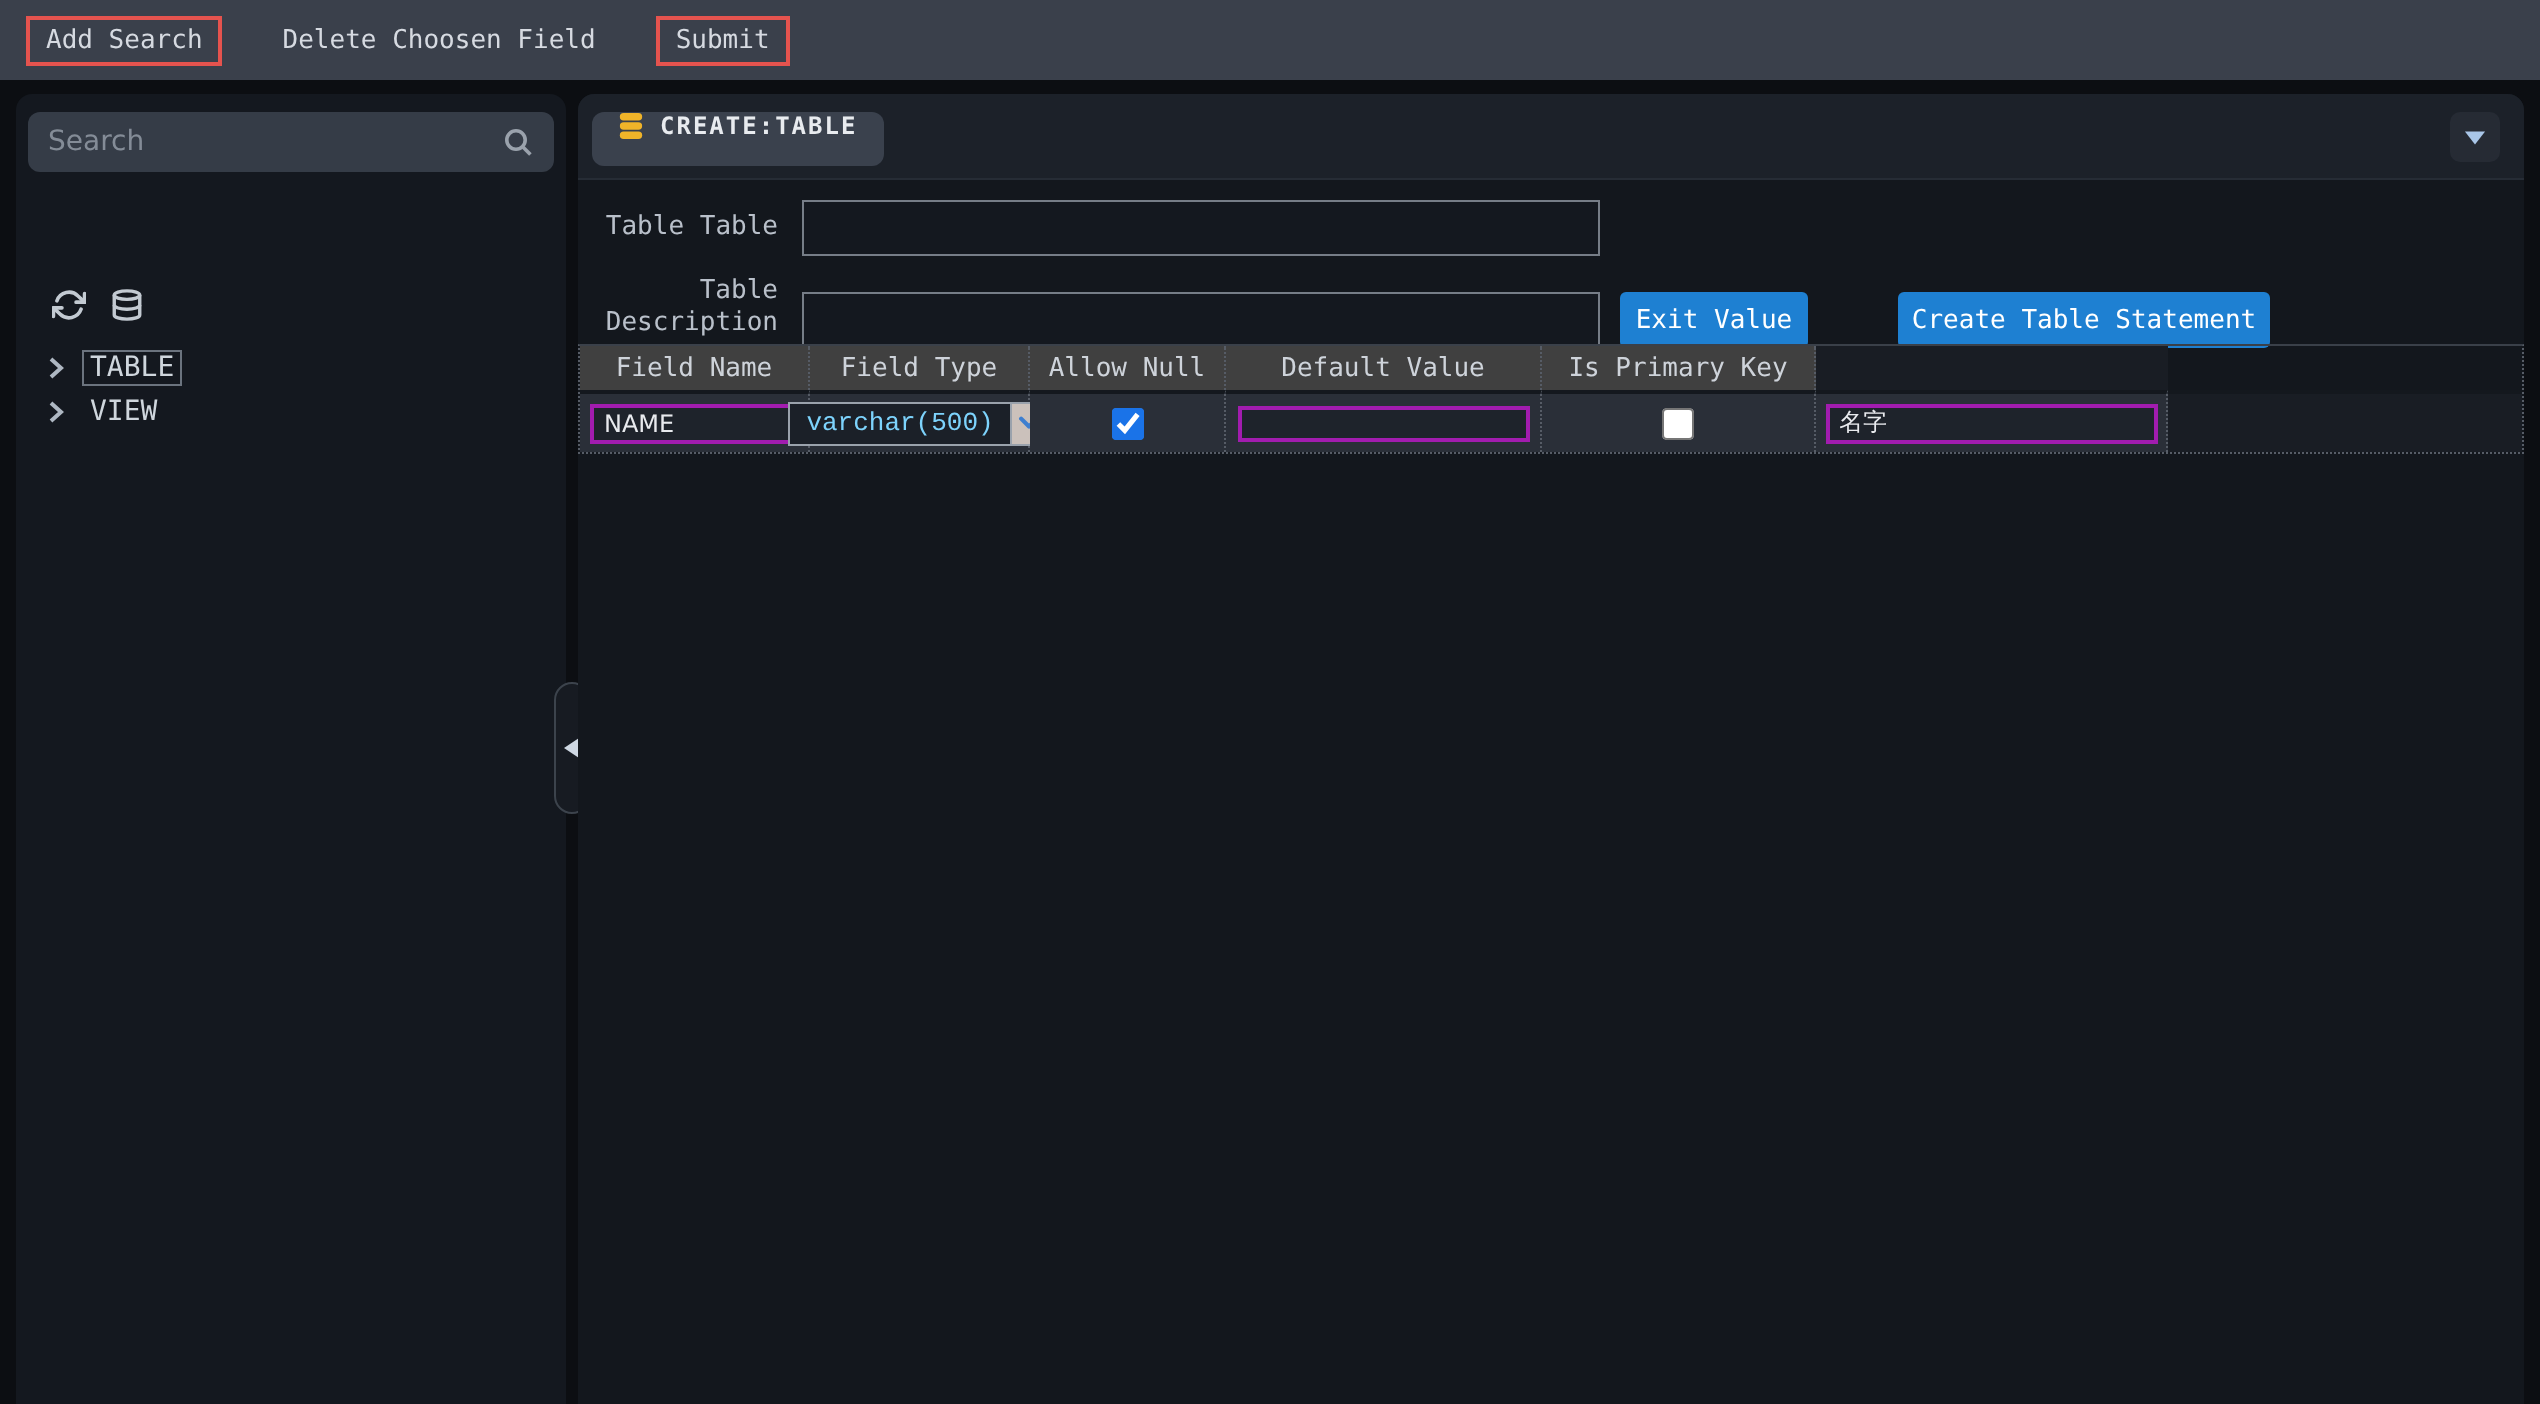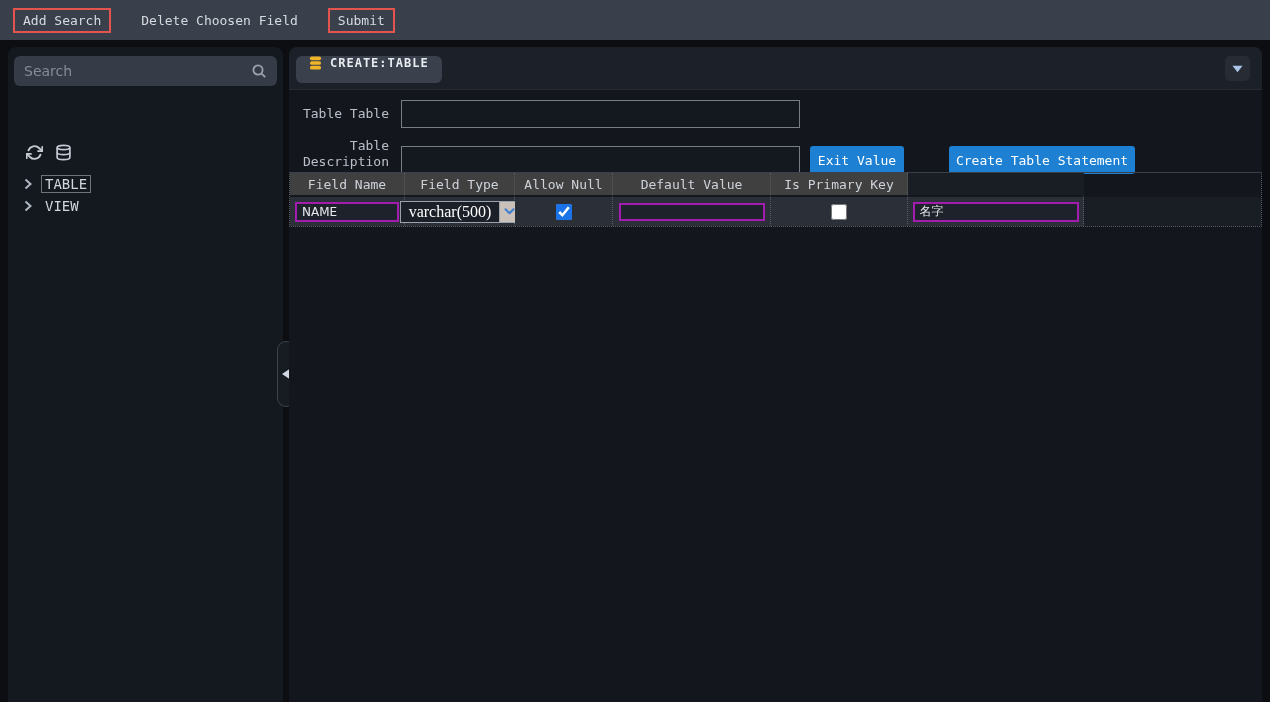--- a/index.html
+++ b/index.html
@@ -80,22 +80,22 @@
   .hdr .fcell { height:22px; background:#404040; color:#ced3da; font-size:13px; }
   .hdr .fcell.filler { background:#191d24; }
   .bodyrow .fcell { height:31px; background:#2a2f38;
     border-top:2px solid #14181e; }
   .bodyrow .fcell.filler { background:#191d24; }
   .cell-input { background:#1e232b; border:2px solid #a21caf; outline:none;
     color:#e8eaee; font-size:12px; padding:0 5px; height:20px;
     font-family:"DejaVu Sans", sans-serif; }
   .sel { display:flex; align-items:stretch; height:22px; cursor:pointer;
     border:1px solid #9aa2ac; }
-  .sel-text { background:#1b2028; color:#ffffff; font-size:16px; padding:1px 8px;
-    font-family:Liberation Serif, serif; display:flex; align-items:center; }
+  .sel-text { background:#1b2028; color:#7dd3fc; font-size:13px; padding:1px 8px;
+    font-family:Liberation Mono, monospace; display:flex; align-items:center; }
   .sel-arrow { width:19px; background:#cbc1bb; display:flex; align-items:center;
     justify-content:center; color:#3e7fd0; border-left:1px solid #9aa2ac; }
   .cb { width:16px; height:16px; accent-color:#1a73e8; cursor:pointer; }
 </style>
 </head>
 <body>
 
 <div class="app">
 
   <div class="toolbar">

